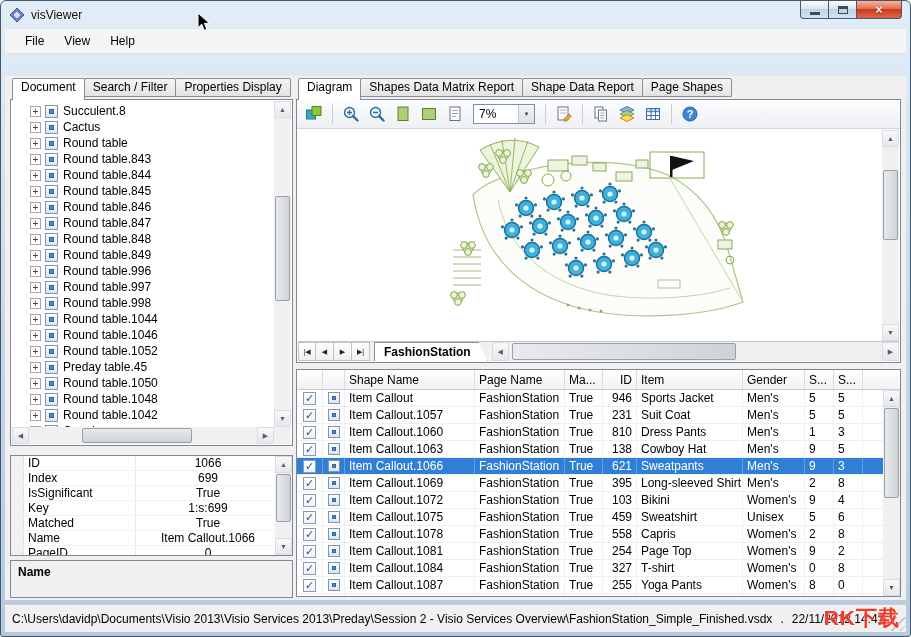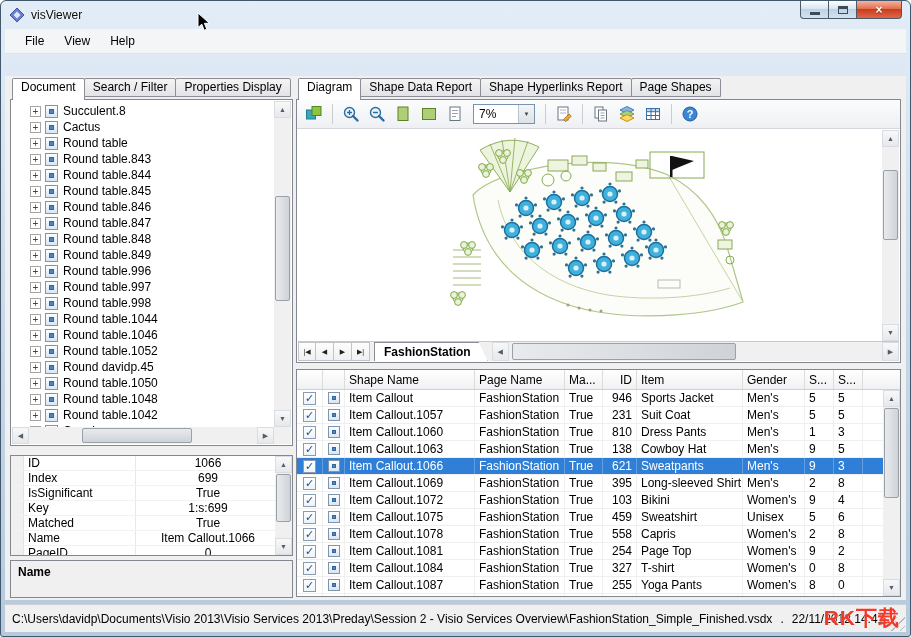--- a/index.html
+++ b/index.html
@@ -275,21 +275,21 @@
 
             <div class="tree-row">
               <span class="expander">+</span>
               <span class="shape-ic"></span>
               <span class="tree-label">Round table.1052</span>
             </div>
 
             <div class="tree-row">
               <span class="expander">+</span>
               <span class="shape-ic"></span>
-              <span class="tree-label">Round davidp.45</span>
+              <span class="tree-label">Preday table.45</span>
             </div>
 
             <div class="tree-row">
               <span class="expander">+</span>
               <span class="shape-ic"></span>
               <span class="tree-label">Round table.1050</span>
             </div>
 
             <div class="tree-row">
               <span class="expander">+</span>
@@ -376,22 +376,22 @@
 
       <div class="name-box">
         <span class="desc-title">Name</span>
       </div>
     </div>
 
     <div class="right-panel">
       <div class="tabbar">
 
       <div class="tab active"><span>Diagram</span></div>
+          <div class="tab"><span>Shapes Data Matrix Report</span></div>
           <div class="tab"><span>Shape Data Report</span></div>
-          <div class="tab"><span>Shape Hyperlinks Report</span></div>
           <div class="tab"><span>Page Shapes</span></div>
         </div>
 
       <div class="diagram-box">
 
         <div class="toolbar">
           <div class="tb-btn">
             <svg width="18" height="18" viewBox="0 0 18 18">
               <rect x="1.5" y="5" width="9" height="9" fill="#3aa6b9" stroke="#1f7f93"></rect>
               <rect x="7" y="1.5" width="9" height="9" fill="#8cc63f" stroke="#54851c"></rect>

